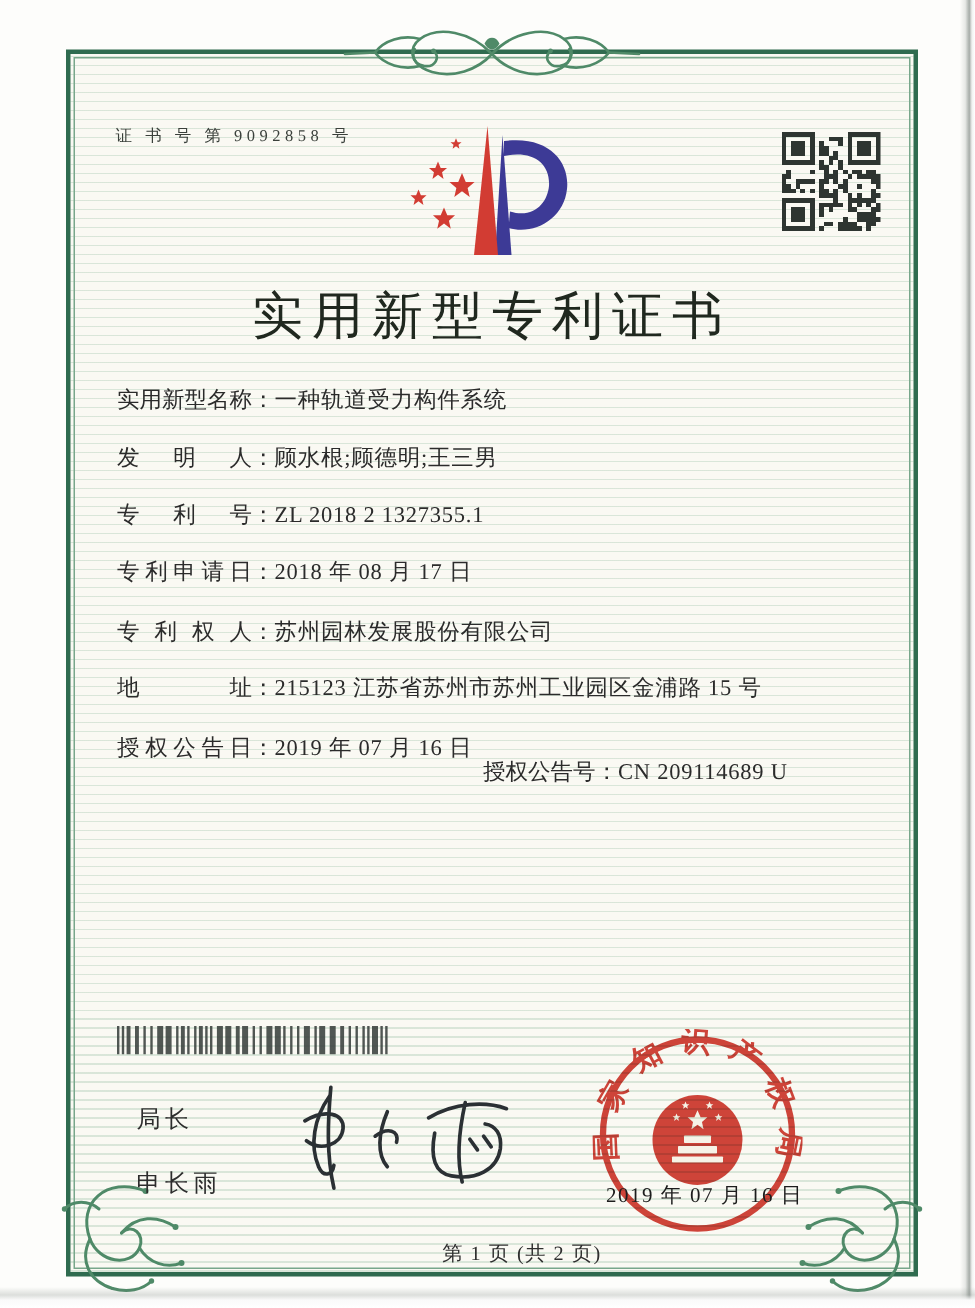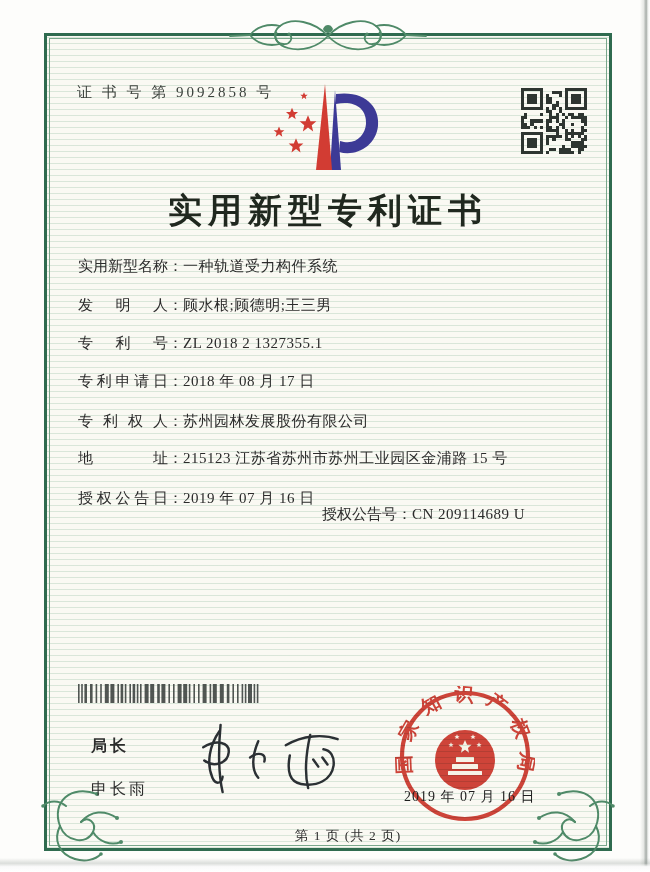--- a/index.html
+++ b/index.html
@@ -14,38 +14,38 @@
   .frame{position:absolute;left:44px;top:33px;width:562px;height:812px;
       border:3px solid #2f6b4f;
       background:
         repeating-linear-gradient(0deg, rgba(142,185,156,.30) 0px, rgba(142,185,156,.30) 1px, rgba(0,0,0,0) 1px, rgba(0,0,0,0) 6px),
         #faf9f3;}
   .frame::before{content:"";position:absolute;inset:2px;border:1px solid #78a78b;pointer-events:none;}
   .ornament-top{position:absolute;left:50%;top:-23px;transform:translateX(-50%);}
   .flourish-bl{position:absolute;left:-14px;bottom:-16px;}
   .flourish-br{position:absolute;right:-14px;bottom:-16px;transform:scaleX(-1);}
   
-  .certnum{position:absolute;left:30px;top:47px;font-size:15px;letter-spacing:3px;color:#3a403b;}
+  .certnum{position:absolute;left:30px;top:47px;font-size:11px;letter-spacing:3px;color:#3a403b;}
   .logo{position:absolute;left:219px;top:42px;}
   .qr{position:absolute;left:474px;top:52px;width:66px;height:66px;}
   .title{position:absolute;left:0;right:0;top:152px;text-align:center;
-      font-size:34px;font-weight:700;letter-spacing:6px;color:#20281f;}
+      font-size:34px;font-weight:400;letter-spacing:6px;color:#20281f;}
   .fields{position:absolute;left:31px;top:221px;width:505px;font-size:15px;}
   .frow{position:absolute;left:0;white-space:nowrap;}
   .flabel{display:inline-block;width:90px;text-align:justify;text-align-last:justify;vertical-align:top;}
   .fcolon{display:inline-block;}
   .fvalue{letter-spacing:.5px;}
   .pair2{position:absolute;left:244px;top:16px;}
   .pair2 .flabel{width:auto;text-align-last:auto;}
   .paras{position:absolute;left:31px;top:494px;width:502px;font-size:14.5px;line-height:19.4px;
       text-align:justify;color:#33322f;}
   .paras p{margin:0;text-indent:2.1em;}
   .barcode{position:absolute;left:31px;top:648px;}
   .officer-title{position:absolute;left:44px;top:700px;font-family:"Liberation Sans","DejaVu Sans",sans-serif;
-      font-size:16px;letter-spacing:3px;color:#2d2d2d;font-weight:bold;}
+      font-size:16px;letter-spacing:3px;color:#2d2d2d;}
   .officer-name{position:absolute;left:44px;top:729px;font-family:"Liberation Sans","DejaVu Sans",sans-serif;
       font-size:16px;letter-spacing:3px;color:#2d2d2d;margin-top:14px;}
   .signature{position:absolute;left:142px;top:680px;}
   .seal{position:absolute;left:348px;top:650px;mix-blend-mode:multiply;opacity:.93;}
   .seal-date{position:absolute;left:357px;top:752px;width:130px;font-size:14px;letter-spacing:1px;
       color:#1d1d1d;white-space:nowrap;}
   .footer{position:absolute;left:0;right:0;top:791px;text-align:center;font-size:13.5px;color:#2f2f2f;letter-spacing:1px;margin-left:40px;}
   svg{display:block;}
 </style>
 </head>

